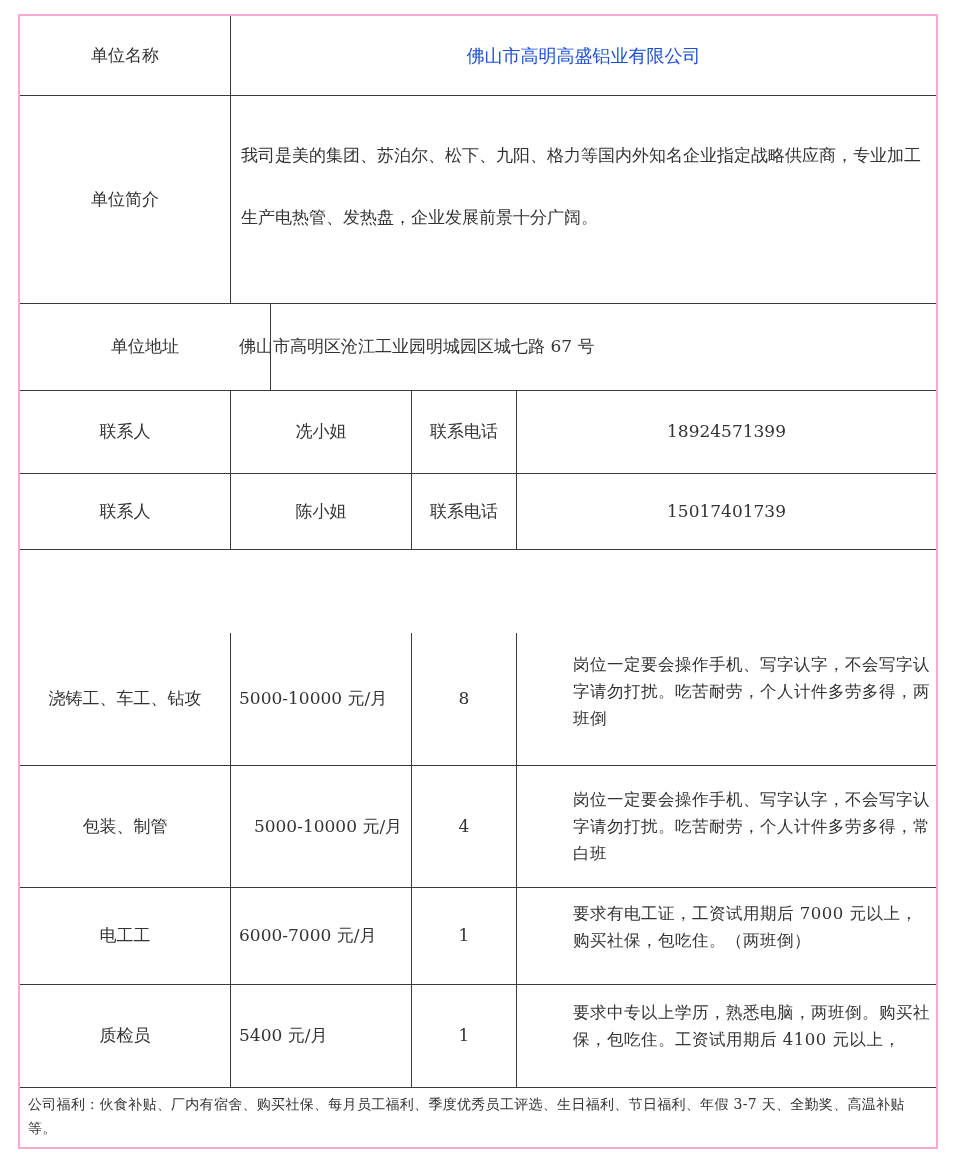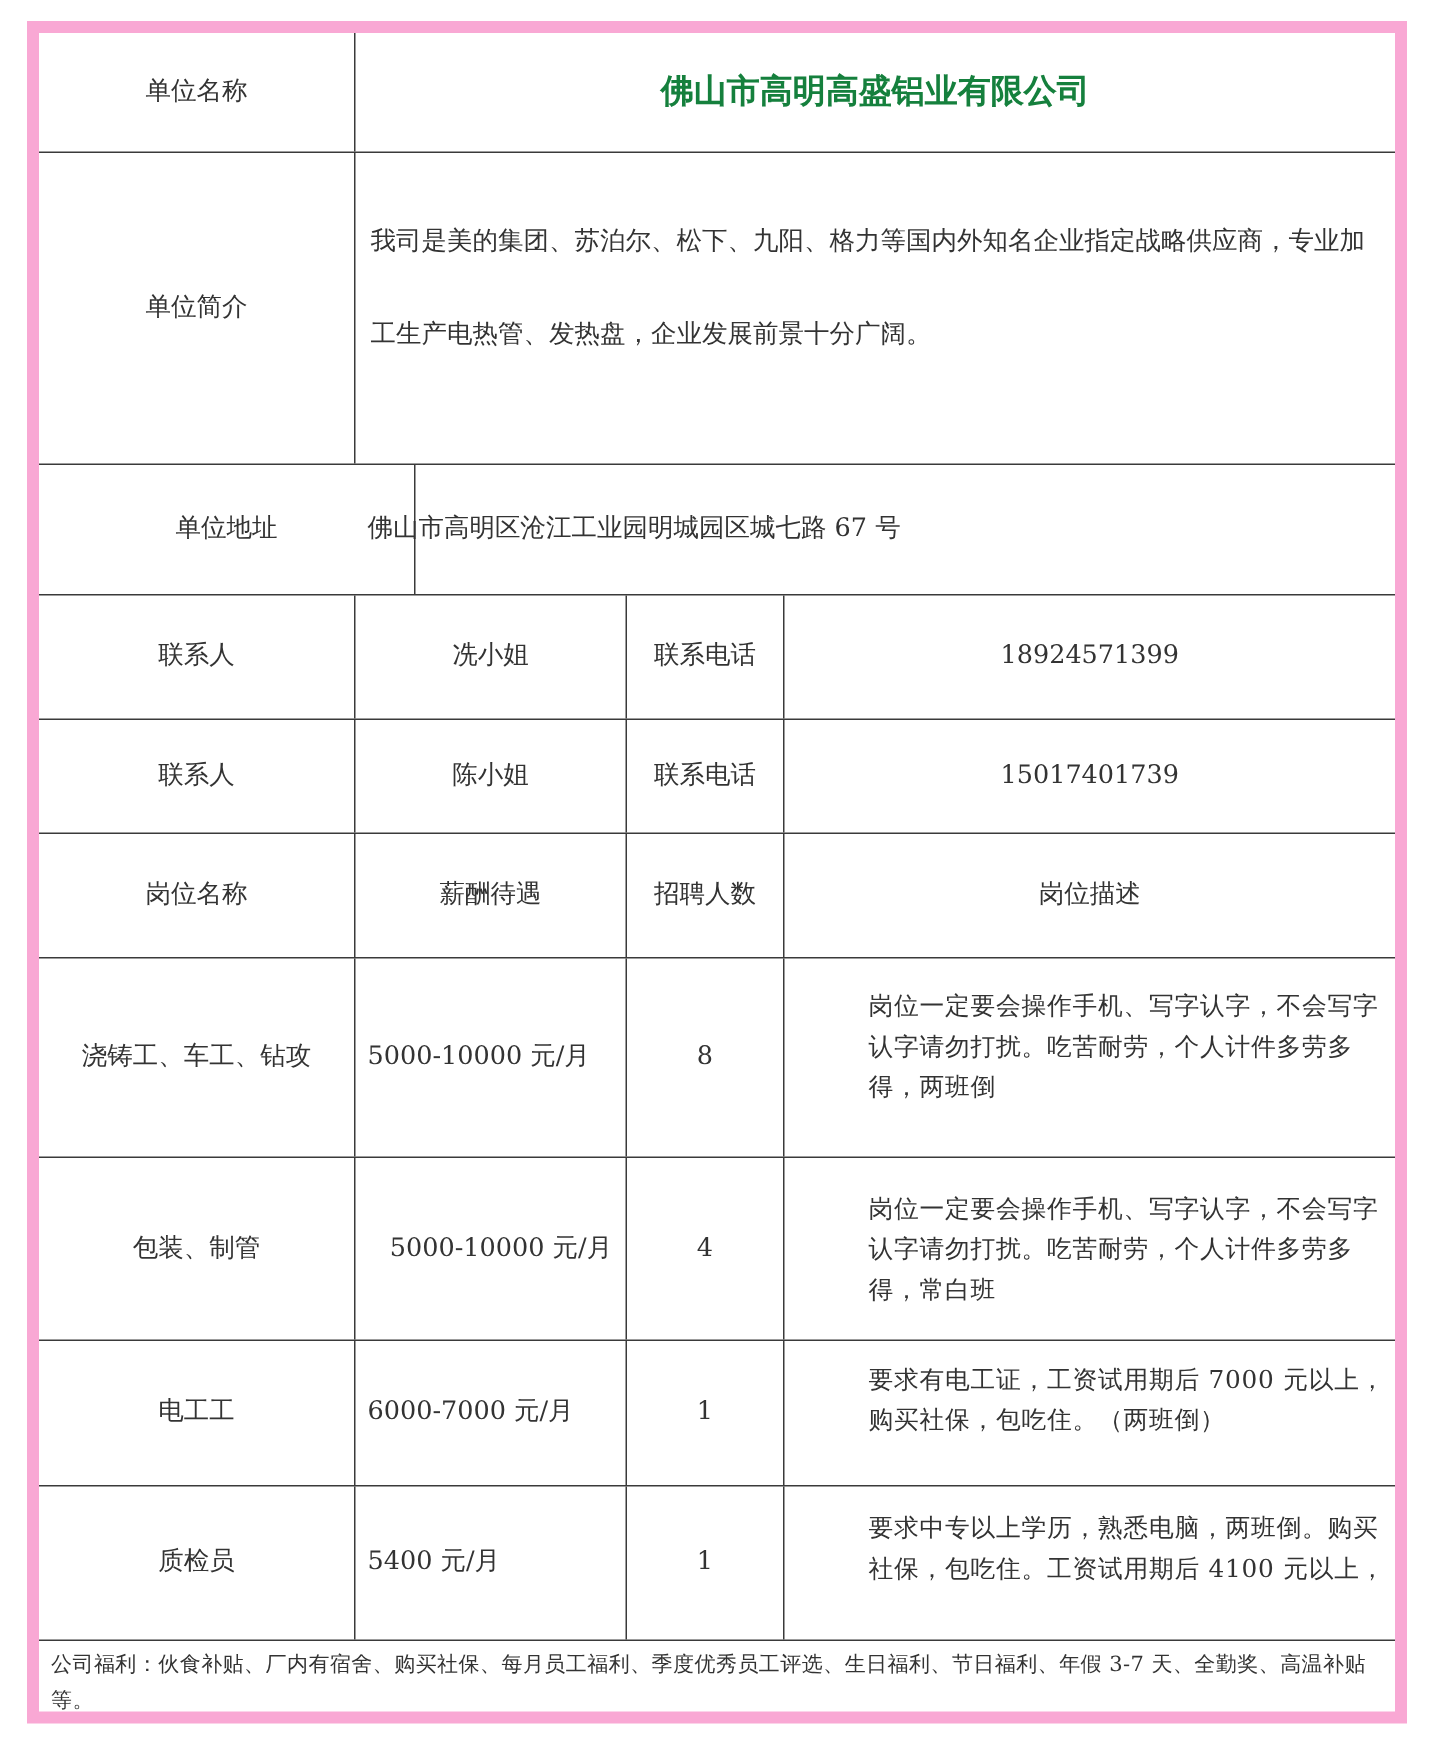--- a/index.html
+++ b/index.html
@@ -1,26 +1,26 @@
 <!DOCTYPE html>
 <html><head>
 <meta charset="utf-8">
 <style>
   html, body { margin:0; padding:0; background:#ffffff; }
   body { width:960px; height:1160px; position:relative; overflow:hidden;
          font-family:"DejaVu Serif","Liberation Serif",serif; color:#333; }
   .sheet { position:absolute; left:18px; top:14px; width:920px; height:1135px;
-           border:8px solid #f9a8d4; box-sizing:border-box; }
+           border:2px solid #f9a8d4; box-sizing:border-box; }
   .row { position:absolute; left:0; width:100%; border-bottom:1.5px solid #3a3a3a; box-sizing:border-box; }
   .cell { position:absolute; top:0; bottom:0; box-sizing:border-box; display:flex;
           align-items:center; font-size:17px; line-height:1.5; }
   .cell.c { justify-content:center; text-align:center; }
   .cell.l { justify-content:flex-start; padding-left:8px; padding-right:6px; }
   .vline { border-right:1.5px solid #3a3a3a; }
-  .title { font-weight:bold; font-size:22px; color:#15803d; }
+  .title { font-weight:normal; font-size:18px; color:#1d4ed8; }
   .intro { line-height:62px; padding-left:10px; padding-right:6px; font-size:17px; }
   .desc { font-size:16.5px; line-height:27px; padding-left:8px; padding-right:4px; letter-spacing:0.5px;margin-left:48px; }
   .welfare { position:absolute; left:0; right:0; padding:4px 8px; font-size:14px; line-height:24px; letter-spacing:0.3px; }
 </style>
 </head>
 <body>
 
 <div class="sheet">
 
   <div class="row" style="top:0; height:80px;">
@@ -47,26 +47,20 @@
     <div class="cell c" style="left:497px; right:0;">18924571399</div>
   </div>
 
   <div class="row" style="top:458px; height:76px;">
     <div class="cell c vline" style="left:0; width:211px;">联系人</div>
     <div class="cell c vline" style="left:211px; width:181px;">陈小姐</div>
     <div class="cell c vline" style="left:392px; width:105px;">联系电话</div>
     <div class="cell c" style="left:497px; right:0;">15017401739</div>
   </div>
 
-  <div class="row" style="top:534px; height:83px;">
-    <div class="cell c vline" style="left:0; width:211px;">岗位名称</div>
-    <div class="cell c vline" style="left:211px; width:181px;">薪酬待遇</div>
-    <div class="cell c vline" style="left:392px; width:105px;">招聘人数</div>
-    <div class="cell c" style="left:497px; right:0;">岗位描述</div>
-  </div>
 
   <div class="row" style="top:617px; height:133px;">
     <div class="cell c vline" style="left:0; width:211px;">浇铸工、车工、钻攻</div>
     <div class="cell l vline" style="left:211px; width:181px;">5000-10000 元/月</div>
     <div class="cell c vline" style="left:392px; width:105px;">8</div>
     <div class="cell" style="left:497px; right:0; align-items:flex-start; padding-top:18px;">
       <div class="desc">岗位一定要会操作手机、写字认字，不会写字认字请勿打扰。吃苦耐劳，个人计件多劳多得，两班倒</div>
     </div>
   </div>
 

